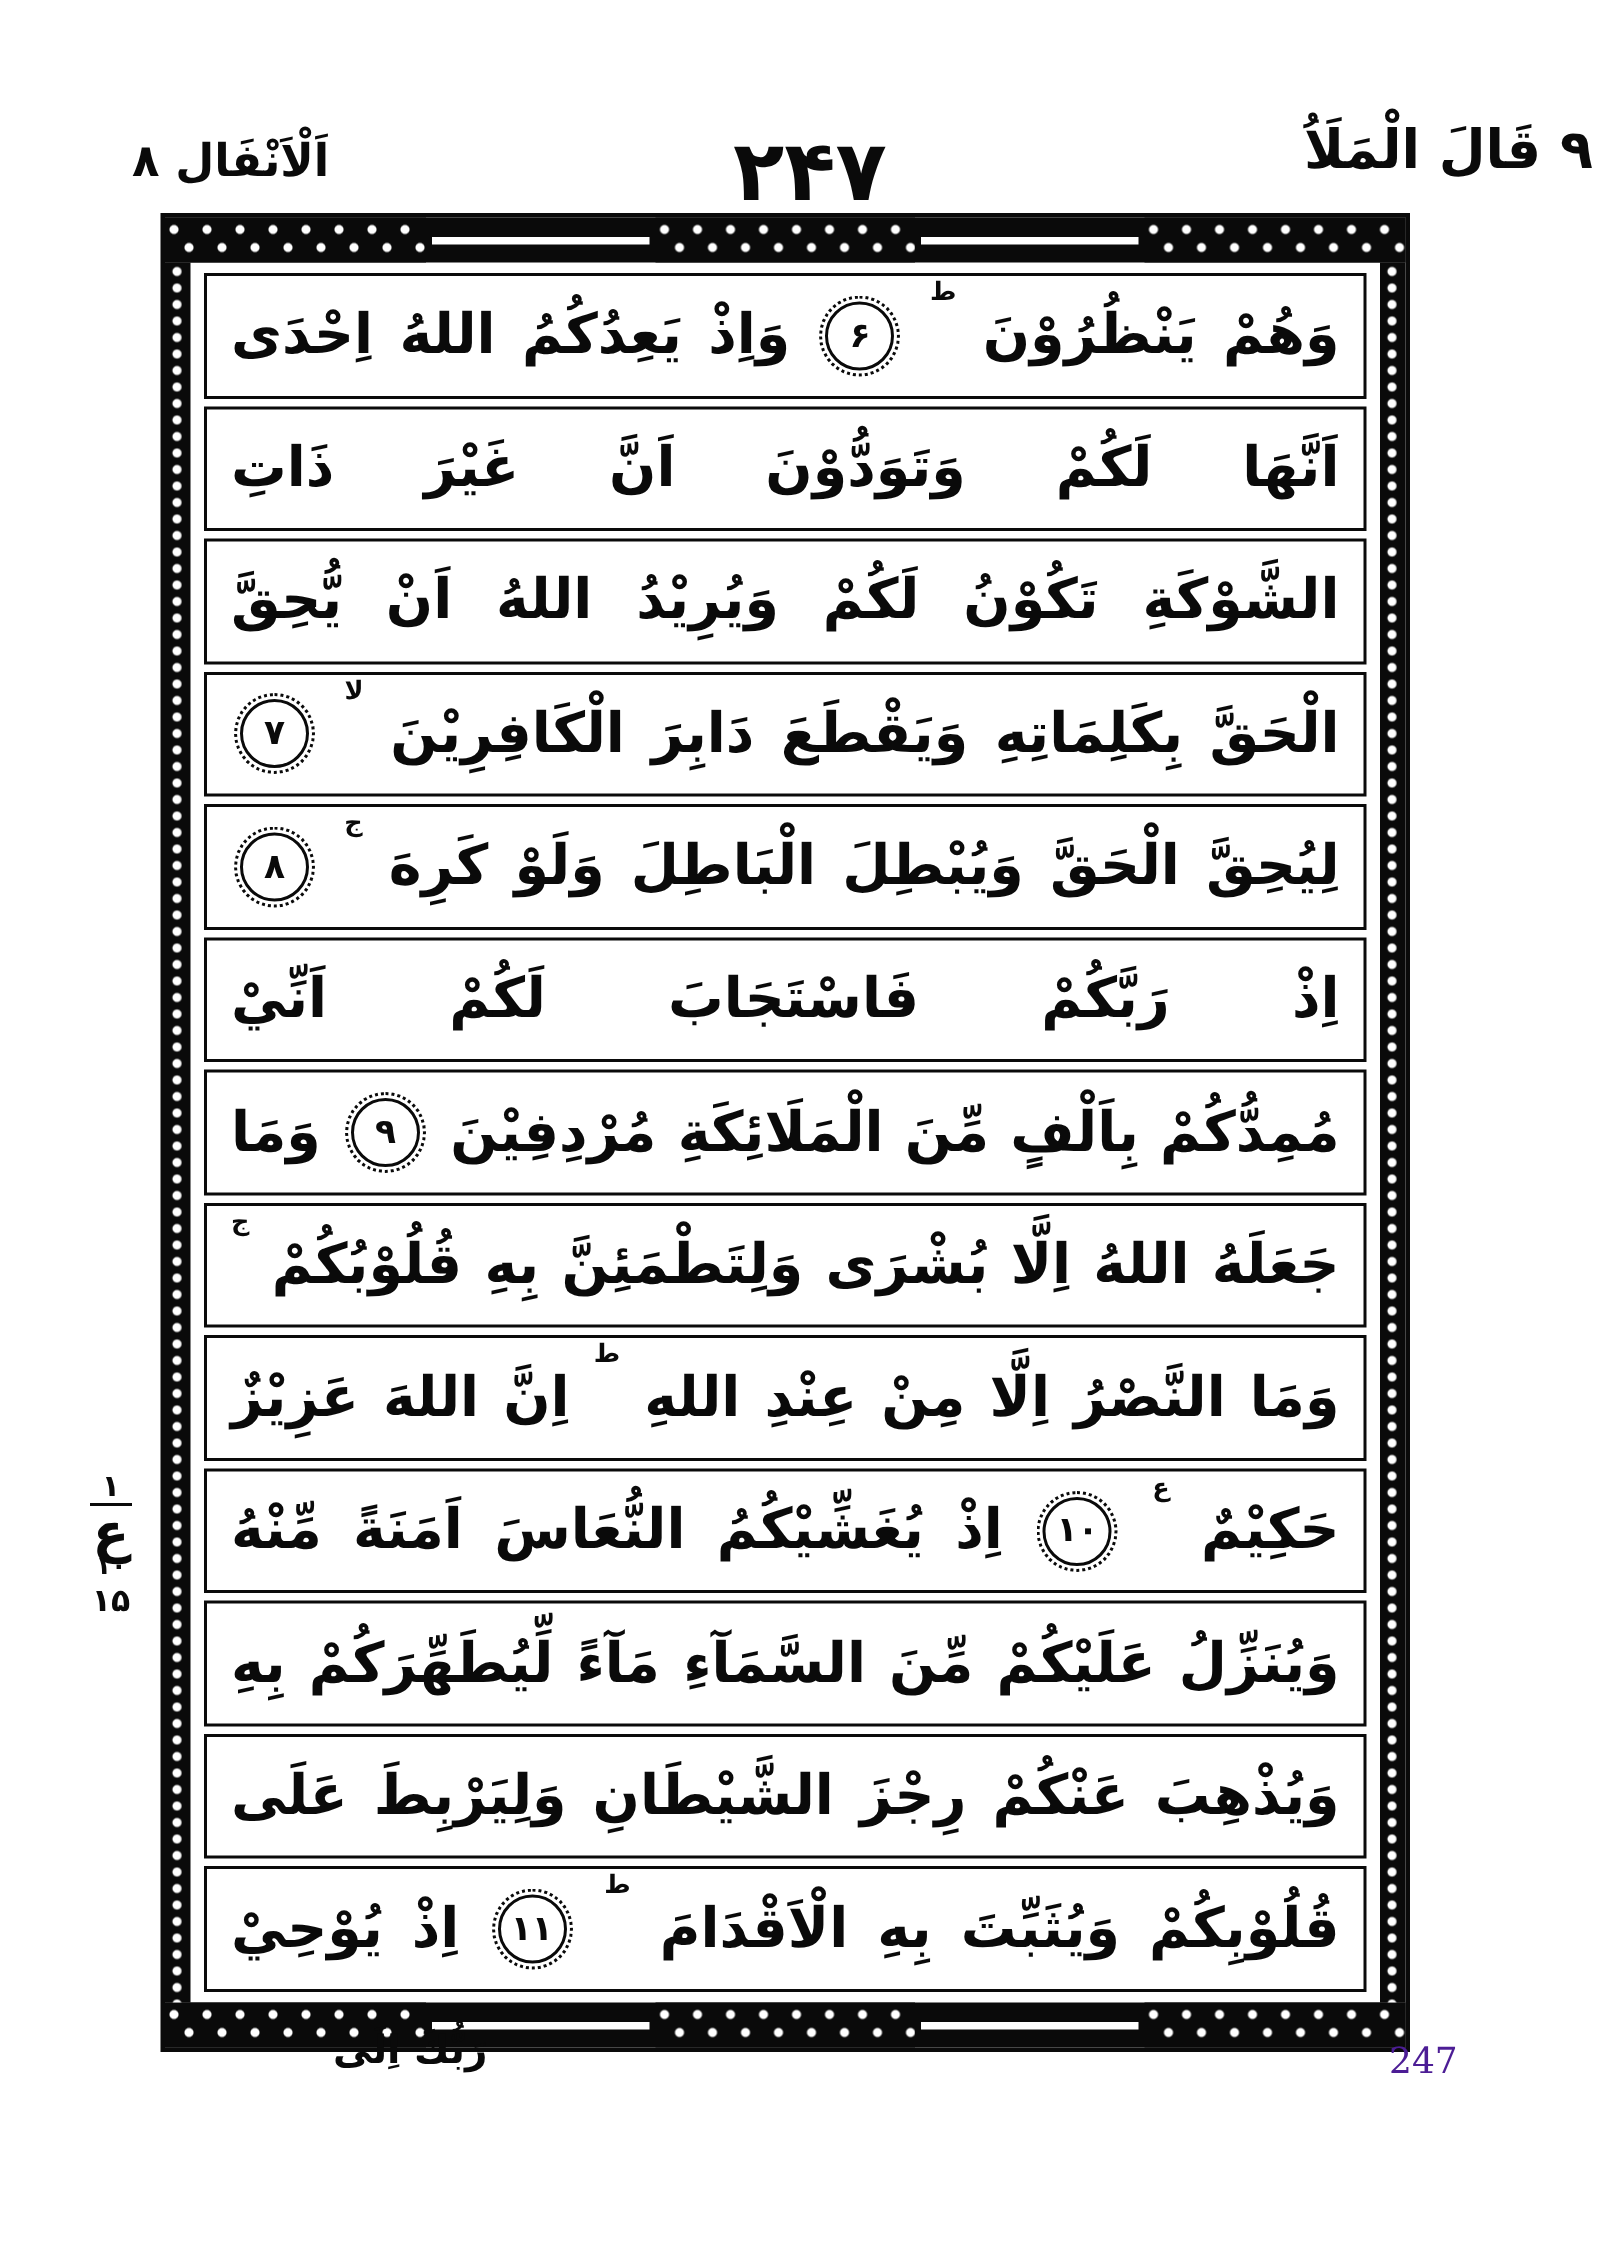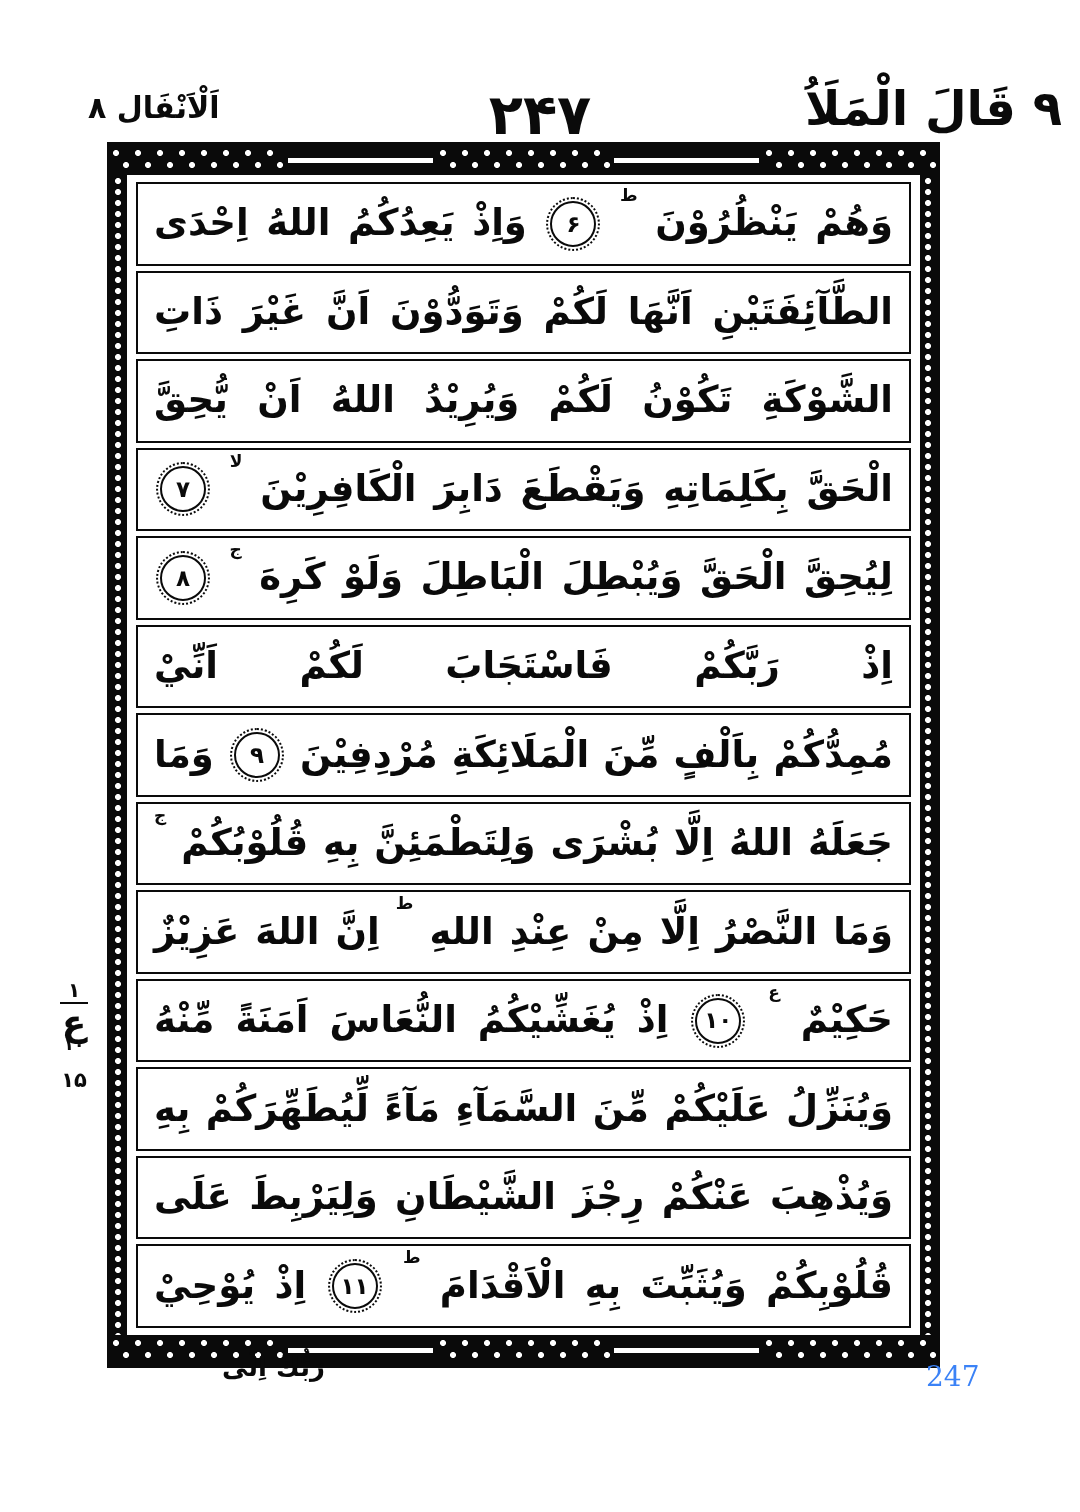--- a/index.html
+++ b/index.html
@@ -6,21 +6,21 @@
   html,body { background:#e8e8e8; }
   .page {
     position:relative; width:1080px; height:1512px;
     background:#ffffff; overflow:hidden;
     font-family:"DejaVu Sans", sans-serif; color:#0a0a0a;text-decoration:underline;
   }
   
   .hdr { position:absolute; direction:rtl; font-weight:700; white-space:nowrap; }
   .hdr-surah  { left:88px;  top:90px;  font-size:30px; }
   .hdr-pageno { left:0; right:0; top:82px; text-align:center; font-size:56px; letter-spacing:3px; }
-  .hdr-juz    { right:18px; top:80px;  font-size:48px; }
+  .hdr-juz    { right:18px; top:80px;  font-size:36px; }
   
   .frame {
     position:absolute; left:107px; top:142px; width:833px; height:1226px;
     border:3px solid #0a0a0a; background:#fff;
     display:flex; flex-direction:column;
   }
   .band { height:30px; background:#0a0a0a; display:flex; align-items:center; flex-shrink:0; }
   .orn {
     flex:1.2; align-self:stretch; background-color:#0a0a0a;
     background-image:
@@ -60,27 +60,27 @@
     align-self:flex-start; margin-top:3px;
   }
   
   .ruku {
     position:absolute; left:48px; top:980px; width:52px;
     text-align:center; direction:rtl; font-weight:700; line-height:1.05;
   }
   .ruku .r-top { font-size:20px; border-bottom:2px solid #0a0a0a; display:inline-block; padding:0 8px 1px; }
   .ruku .r-ain { font-size:36px; display:block; }
   .ruku .r-mid { font-size:17px; display:block; margin-top:-6px; }
-  .ruku .r-bot { font-size:21px; display:block; margin-top:15px; }
+  .ruku .r-bot { font-size:21px; display:block; margin-top:2px; }
   
   .ftr { position:absolute; direction:rtl; white-space:nowrap; }
   .ftr-catch  { left:222px; top:1352px; font-size:26px; font-weight:700; }
   .ftr-manzil { left:0; right:0; top:1344px; text-align:center; font-size:27px; font-weight:700; }
-  .ftr-pageno { left:926px; top:1360px; font-size:28px; direction:ltr;
-                font-family:"DejaVu Serif", serif; color:#3b82f6; }
+  .ftr-pageno { left:926px; top:1360px; font-size:24px; direction:ltr;
+                font-family:"DejaVu Serif", serif; color:#4c1d95; }
 </style>
 </head>
 <body>
 
 <div class="page">
 
   <div class="hdr hdr-surah">اَلْاَنْفَال ۸</div>
   <div class="hdr hdr-pageno">۲۴۷</div>
   <div class="hdr hdr-juz">۹ قَالَ الْمَلَاُ</div>
 
@@ -101,21 +101,20 @@
           <span class="word">وَهُمْ</span>
           <span class="word">يَنْظُرُوْنَ</span>
           <span class="mark">ط</span>
           <span class="aya">۶</span>
           <span class="word">وَاِذْ</span>
           <span class="word">يَعِدُكُمُ</span>
           <span class="word">اللهُ</span>
           <span class="word">اِحْدَى</span>
         </div>
         <div class="qline">
-          <span class="word">الطَّآئِفَتَيْنِ</span>
           <span class="word">اَنَّهَا</span>
           <span class="word">لَكُمْ</span>
           <span class="word">وَتَوَدُّوْنَ</span>
           <span class="word">اَنَّ</span>
           <span class="word">غَيْرَ</span>
           <span class="word">ذَاتِ</span>
         </div>
         <div class="qline">
           <span class="word">الشَّوْكَةِ</span>
           <span class="word">تَكُوْنُ</span>

